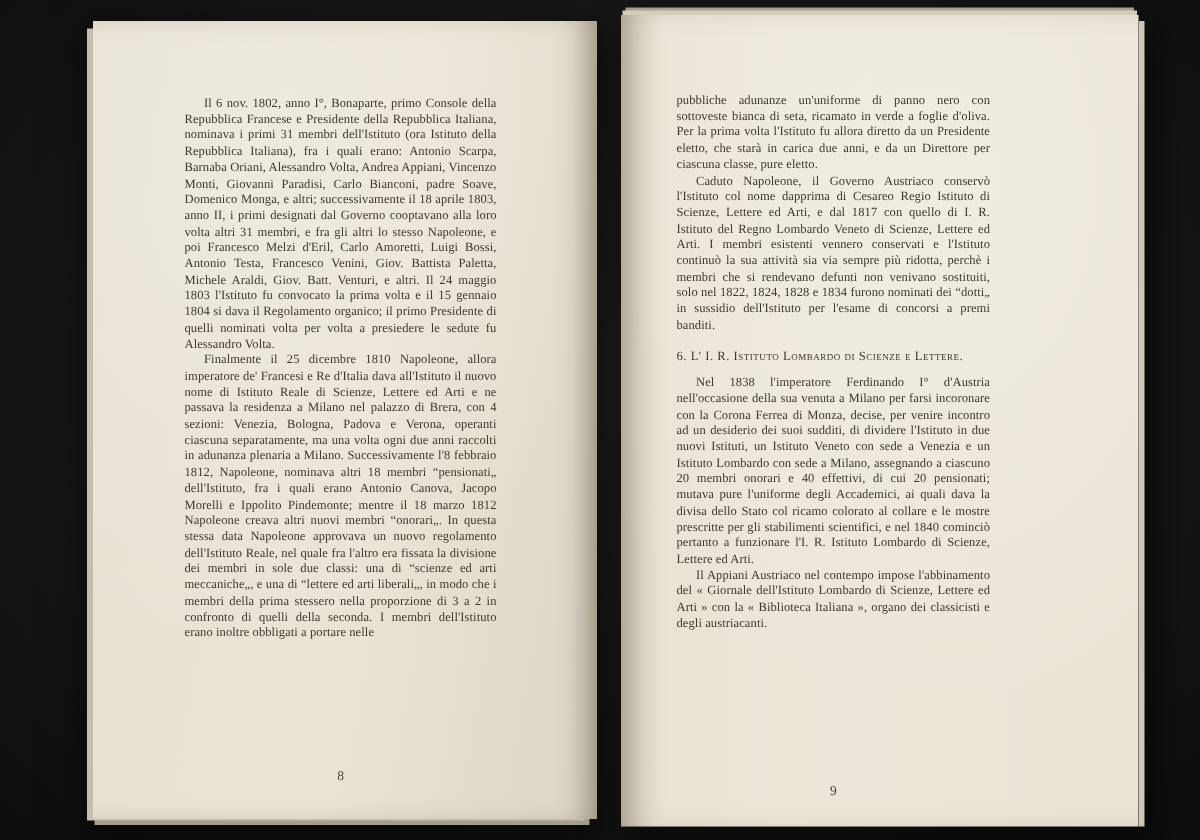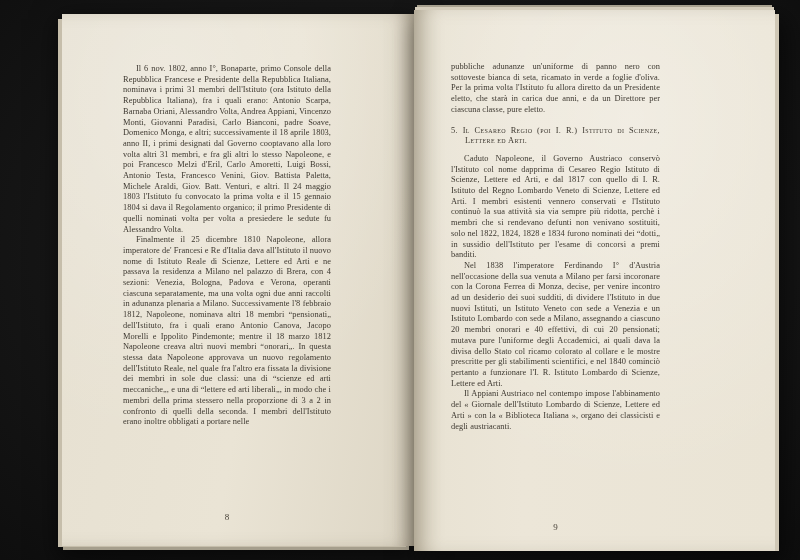--- a/index.html
+++ b/index.html
@@ -13,21 +13,20 @@
   }
   .scene {
     position: relative;
     width: 800px;
     height: 560px;
     background: radial-gradient(ellipse at 50% 45%, #1f1f1f 0%, #151515 65%, #0e0e0e 100%);
   }
   .page {
     position: absolute;
     color: #3d3830;
-    padding-left: 16px;
   }
   .page-left {
     left: 62px;
     top: 14px;
     width: 336px;
     height: 532px;
     background:
       radial-gradient(130% 110% at 30% 15%, rgba(255,255,255,0.28), rgba(255,255,255,0) 60%),
       linear-gradient(100deg, #e6e0d1 0%, #eae4d5 55%, #ded7c6 97%);
     box-shadow:
@@ -89,21 +88,21 @@
     <div class="text-block left-col">
       <p class="para indent">Il 6 nov. 1802, anno I°, Bonaparte, primo Console della Repubblica Francese e Presidente della Repubblica Italiana, nominava i primi 31 membri dell'Istituto (ora Istituto della Repubblica Italiana), fra i quali erano: Antonio Scarpa, Barnaba Oriani, Alessandro Volta, Andrea Appiani, Vincenzo Monti, Giovanni Paradisi, Carlo Bianconi, padre Soave, Domenico Monga, e altri; successivamente il 18 aprile 1803, anno II, i primi designati dal Governo cooptavano alla loro volta altri 31 membri, e fra gli altri lo stesso Napoleone, e poi Francesco Melzi d'Eril, Carlo Amoretti, Luigi Bossi, Antonio Testa, Francesco Venini, Giov. Battista Paletta, Michele Araldi, Giov. Batt. Venturi, e altri. Il 24 maggio 1803 l'Istituto fu convocato la prima volta e il 15 gennaio 1804 si dava il Regolamento organico; il primo Presidente di quelli nominati volta per volta a presiedere le sedute fu Alessandro Volta.</p>
       <p class="para indent">Finalmente il 25 dicembre 1810 Napoleone, allora imperatore de' Francesi e Re d'Italia dava all'Istituto il nuovo nome di Istituto Reale di Scienze, Lettere ed Arti e ne passava la residenza a Milano nel palazzo di Brera, con 4 sezioni: Venezia, Bologna, Padova e Verona, operanti ciascuna separatamente, ma una volta ogni due anni raccolti in adunanza plenaria a Milano. Successivamente l'8 febbraio 1812, Napoleone, nominava altri 18 membri “pensionati„ dell'Istituto, fra i quali erano Antonio Canova, Jacopo Morelli e Ippolito Pindemonte; mentre il 18 marzo 1812 Napoleone creava altri nuovi membri “onorari„. In questa stessa data Napoleone approvava un nuovo regolamento dell'Istituto Reale, nel quale fra l'altro era fissata la divisione dei membri in sole due classi: una di “scienze ed arti meccaniche„, e una di “lettere ed arti liberali„, in modo che i membri della prima stessero nella proporzione di 3 a 2 in confronto di quelli della seconda. I membri dell'Istituto erano inoltre obbligati a portare nelle</p>
     </div>
     <div class="pagenum left-num">8</div>
   </div>
 
   <div class="page page-right">
     <div class="text-block right-col">
       <p class="para">pubbliche adunanze un'uniforme di panno nero con sottoveste bianca di seta, ricamato in verde a foglie d'oliva. Per la prima volta l'Istituto fu allora diretto da un Presidente eletto, che starà in carica due anni, e da un Direttore per ciascuna classe, pure eletto.</p>
-      <p class="heading">5. Il Cesareo Regio (poi I. R.) Istituto di Scienze, Lettere ed Arti.</p>
       <p class="para indent">Caduto Napoleone, il Governo Austriaco conservò l'Istituto col nome dapprima di Cesareo Regio Istituto di Scienze, Lettere ed Arti, e dal 1817 con quello di I. R. Istituto del Regno Lombardo Veneto di Scienze, Lettere ed Arti. I membri esistenti vennero conservati e l'Istituto continuò la sua attività sia via sempre più ridotta, perchè i membri che si rendevano defunti non venivano sostituiti, solo nel 1822, 1824, 1828 e 1834 furono nominati dei “dotti„ in sussidio dell'Istituto per l'esame di concorsi a premi banditi.</p>
+      <p class="heading">6. L' I. R. Istituto Lombardo di Scienze e Lettere.</p>
       <p class="para indent">Nel 1838 l'imperatore Ferdinando I° d'Austria nell'occasione della sua venuta a Milano per farsi incoronare con la Corona Ferrea di Monza, decise, per venire incontro ad un desiderio dei suoi sudditi, di dividere l'Istituto in due nuovi Istituti, un Istituto Veneto con sede a Venezia e un Istituto Lombardo con sede a Milano, assegnando a ciascuno 20 membri onorari e 40 effettivi, di cui 20 pensionati; mutava pure l'uniforme degli Accademici, ai quali dava la divisa dello Stato col ricamo colorato al collare e le mostre prescritte per gli stabilimenti scientifici, e nel 1840 cominciò pertanto a funzionare l'I. R. Istituto Lombardo di Scienze, Lettere ed Arti.</p>
       <p class="para indent">Il Appiani Austriaco nel contempo impose l'abbinamento del « Giornale dell'Istituto Lombardo di Scienze, Lettere ed Arti » con la « Biblioteca Italiana », organo dei classicisti e degli austriacanti.</p>
     </div>
     <div class="pagenum right-num">9</div>
   </div>
 
 </div>
 
 </body></html>

